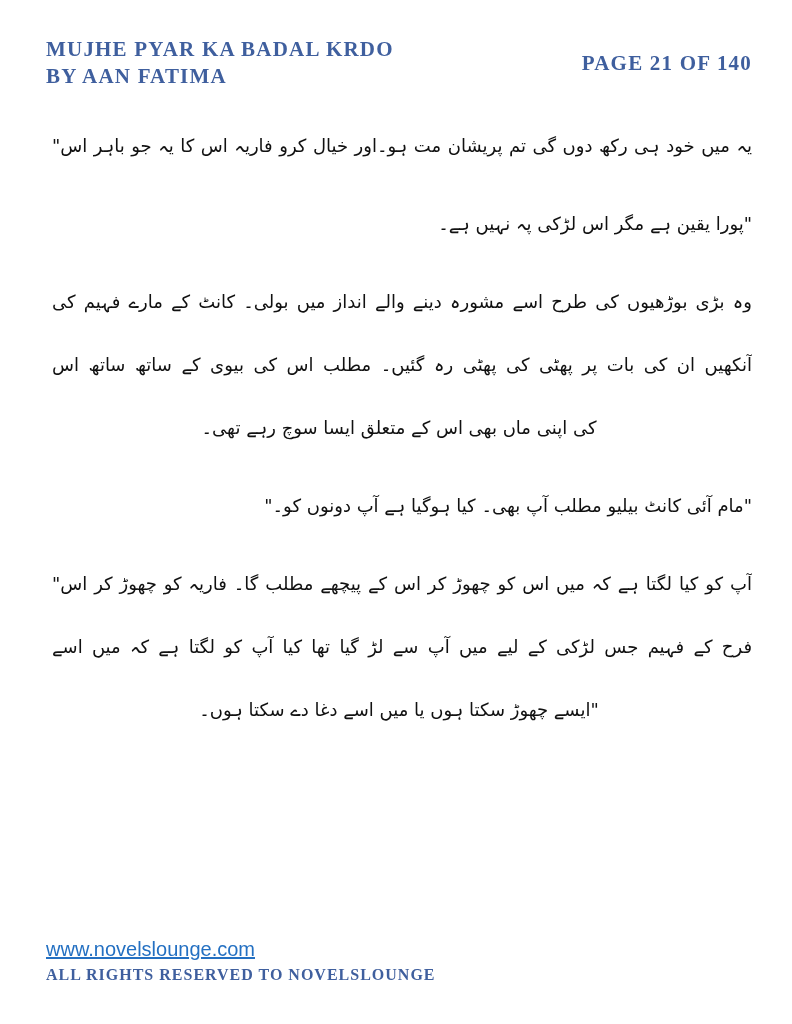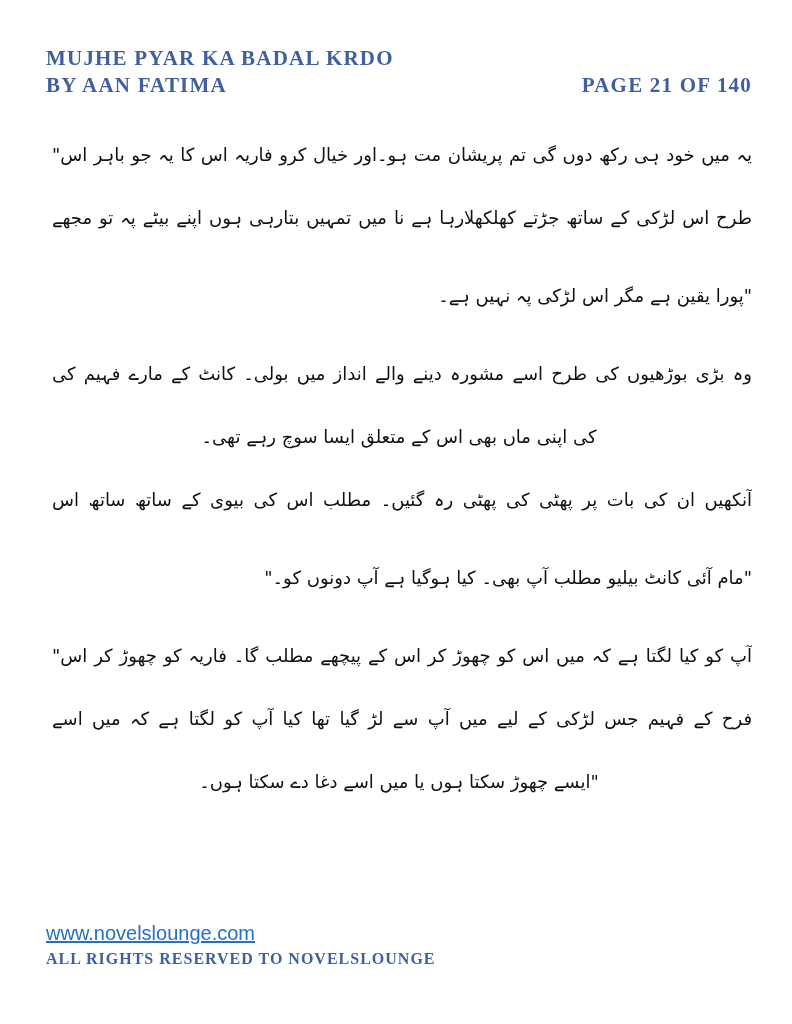--- a/index.html
+++ b/index.html
@@ -6,21 +6,21 @@
   html, body { width: 792px; height: 1024px; background: #ffffff; }
   .page {
     position: relative;
     width: 792px; height: 1024px;
     background: var(--bg, #ffffff);
     padding: 36px 40px 0 46px;
     overflow: hidden;
     font-family: "Liberation Sans", sans-serif;
   }
   
-  .hdr { display: flex; justify-content: space-between; align-items: flex-end; margin-top: 9px; }
+  .hdr { display: flex; justify-content: space-between; align-items: center; }
   .hdr-left { display: flex; flex-direction: column; }
   .hdr-title, .hdr-author, .hdr-page, .ftr-rights {
     font-family: "Liberation Serif", serif;
     font-weight: bold;
     color: var(--header-blue, #3f5f9e);
     letter-spacing: 1.2px;
     font-size: 21px;
     line-height: 27px;
     text-transform: uppercase;
   }
@@ -34,21 +34,21 @@
     color: var(--body-black, #111111);
     line-height: 63px;
     height: 63px;
     white-space: nowrap;
     overflow: hidden;
   }
   .line.justify { text-align: justify; text-align-last: justify; margin-left: 6px; }
   .line.right   { text-align: right; }
   .line.center  { text-align: center; }
   
-  .ftr { position: absolute; left: 46px; bottom: 52px; }
+  .ftr { position: absolute; left: 46px; bottom: 36px; }
   .ftr-link {
     display: inline-block;
     font-family: "Liberation Sans", sans-serif;
     font-size: 20px;
     line-height: 26px;
     color: var(--link-blue, #2470c2);
     text-decoration: underline;
     cursor: pointer;
   }
   .ftr-rights { font-size: 16px; line-height: 26px; letter-spacing: 1px; }
@@ -62,29 +62,28 @@
     <div class="hdr-left">
       <div class="hdr-title">MUJHE PYAR KA BADAL KRDO</div>
       <div class="hdr-author">BY AAN FATIMA</div>
     </div>
     <div class="hdr-page">PAGE 21 OF 140</div>
   </header>
 
   <main class="body-text" id="body-text">
       <div class="para">
         <div class="line justify" lang="ur" dir="rtl">یہ میں خود ہی رکھ دوں گی تم پریشان مت ہو۔اور خیال کرو فاریہ اس کا یہ جو باہر اس"</div>
-        <div class="line justify" lang="ur" dir="rtl">طرح اس لڑکی کے ساتھ جڑتے کھلکھلارہا ہے نا میں تمہیں بتارہی ہوں اپنے بیٹے پہ تو مجھے</div>
       </div>
       <div class="para">
         <div class="line right" lang="ur" dir="rtl">"پورا یقین ہے مگر اس لڑکی پہ نہیں ہے۔</div>
       </div>
       <div class="para">
         <div class="line justify" lang="ur" dir="rtl">وہ بڑی بوڑھیوں کی طرح اسے مشورہ دینے والے انداز میں بولی۔ کانٹ کے مارے فہیم کی</div>
+        <div class="line justify" lang="ur" dir="rtl">آنکھیں ان کی بات پر پھٹی کی پھٹی رہ گئیں۔ مطلب اس کی بیوی کے ساتھ ساتھ اس</div>
         <div class="line center" lang="ur" dir="rtl">کی اپنی ماں بھی اس کے متعلق ایسا سوچ رہے تھی۔</div>
-        <div class="line justify" lang="ur" dir="rtl">آنکھیں ان کی بات پر پھٹی کی پھٹی رہ گئیں۔ مطلب اس کی بیوی کے ساتھ ساتھ اس</div>
       </div>
       <div class="para">
         <div class="line right" lang="ur" dir="rtl">"مام آئی کانٹ بیلیو مطلب آپ بھی۔ کیا ہوگیا ہے آپ دونوں کو۔"</div>
       </div>
       <div class="para">
         <div class="line justify" lang="ur" dir="rtl">آپ کو کیا لگتا ہے کہ میں اس کو چھوڑ کر اس کے پیچھے مطلب گا۔ فاریہ کو چھوڑ کر اس"</div>
         <div class="line justify" lang="ur" dir="rtl">فرح کے فہیم جس لڑکی کے لیے میں آپ سے لڑ گیا تھا کیا آپ کو لگتا ہے کہ میں اسے</div>
         <div class="line center" lang="ur" dir="rtl">"ایسے چھوڑ سکتا ہوں یا میں اسے دغا دے سکتا ہوں۔</div>
       </div>
     </main>

